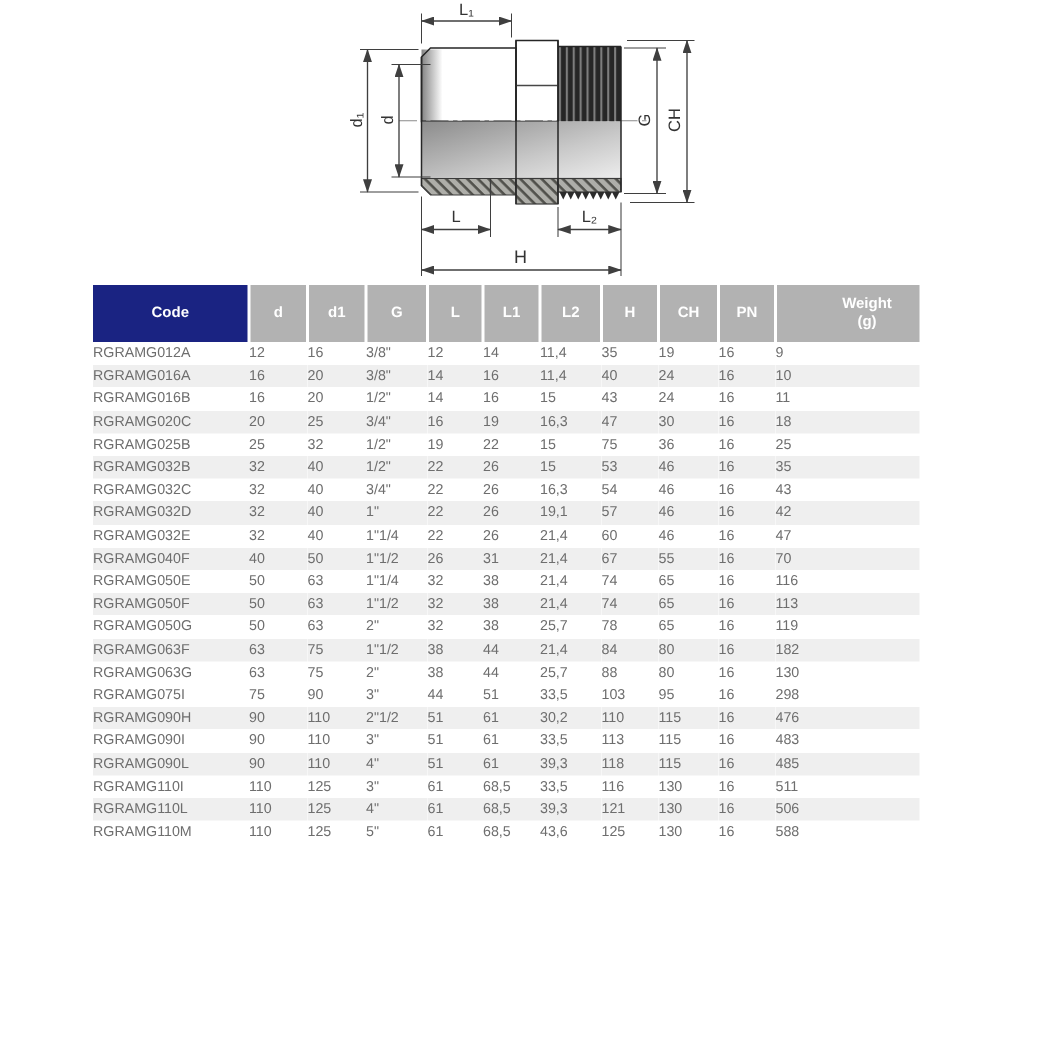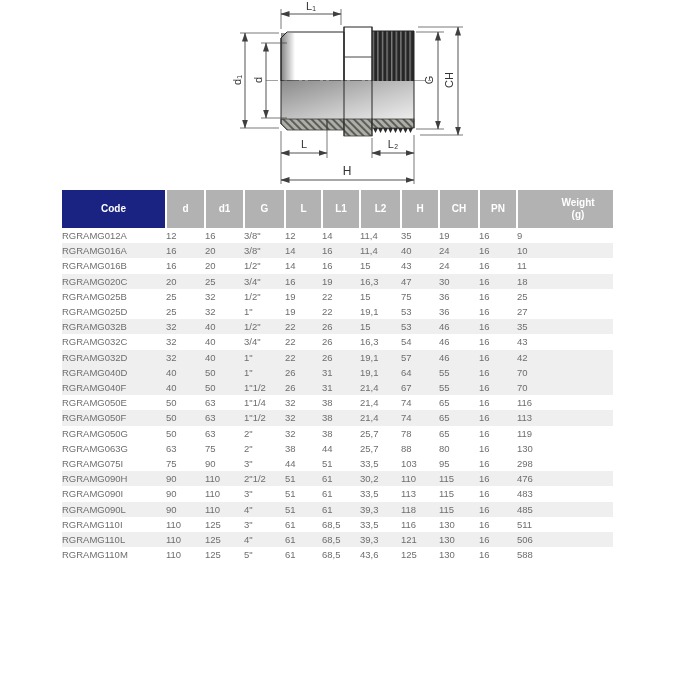--- a/index.html
+++ b/index.html
@@ -232,33 +232,20 @@
           <td>32</td>
           <td>1/2"</td>
           <td>19</td>
           <td>22</td>
           <td>15</td>
           <td>75</td>
           <td>36</td>
           <td>16</td>
           <td>25</td>
         </tr>
-        <tr>
-          <td>RGRAMG025D</td>
-          <td>25</td>
-          <td>32</td>
-          <td>1"</td>
-          <td>19</td>
-          <td>22</td>
-          <td>19,1</td>
-          <td>53</td>
-          <td>36</td>
-          <td>16</td>
-          <td>27</td>
-        </tr>
         <tr class="alt">
           <td>RGRAMG032B</td>
           <td>32</td>
           <td>40</td>
           <td>1/2"</td>
           <td>22</td>
           <td>26</td>
           <td>15</td>
           <td>53</td>
           <td>46</td>
@@ -284,32 +271,32 @@
           <td>40</td>
           <td>1"</td>
           <td>22</td>
           <td>26</td>
           <td>19,1</td>
           <td>57</td>
           <td>46</td>
           <td>16</td>
           <td>42</td>
         </tr>
-        <tr class="alt">
-          <td>RGRAMG040D</td>
-          <td>40</td>
-          <td>50</td>
-          <td>1"</td>
+        <tr>
+          <td>RGRAMG032E</td>
+          <td>32</td>
+          <td>40</td>
+          <td>1"1/4</td>
+          <td>22</td>
           <td>26</td>
-          <td>31</td>
-          <td>19,1</td>
-          <td>64</td>
-          <td>55</td>
-          <td>16</td>
-          <td>70</td>
+          <td>21,4</td>
+          <td>60</td>
+          <td>46</td>
+          <td>16</td>
+          <td>47</td>
         </tr>
         <tr class="alt">
           <td>RGRAMG040F</td>
           <td>40</td>
           <td>50</td>
           <td>1"1/2</td>
           <td>26</td>
           <td>31</td>
           <td>21,4</td>
           <td>67</td>
@@ -348,20 +335,33 @@
           <td>50</td>
           <td>63</td>
           <td>2"</td>
           <td>32</td>
           <td>38</td>
           <td>25,7</td>
           <td>78</td>
           <td>65</td>
           <td>16</td>
           <td>119</td>
+        </tr>
+        <tr class="alt">
+          <td>RGRAMG063F</td>
+          <td>63</td>
+          <td>75</td>
+          <td>1"1/2</td>
+          <td>38</td>
+          <td>44</td>
+          <td>21,4</td>
+          <td>84</td>
+          <td>80</td>
+          <td>16</td>
+          <td>182</td>
         </tr>
         <tr>
           <td>RGRAMG063G</td>
           <td>63</td>
           <td>75</td>
           <td>2"</td>
           <td>38</td>
           <td>44</td>
           <td>25,7</td>
           <td>88</td>

